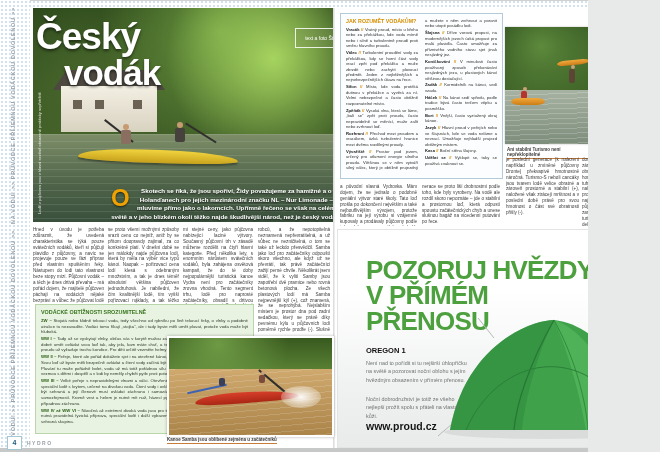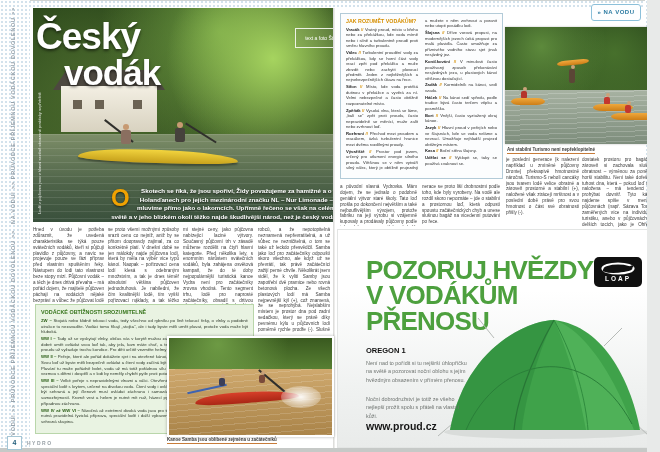--- a/index.html
+++ b/index.html
@@ -1,17 +1,17 @@
 <!DOCTYPE html>
 <html><head>
 <meta charset="utf-8">
 <style>
   html,body { margin:0; padding:0; background:#e8eae9; }
   #spread {
-    position:relative; width:647px; height:452px; overflow:hidden;
+    position:relative; width:588px; height:452px; overflow:hidden;
     background:#ffffff; font-family:"Liberation Sans", sans-serif;
     -webkit-font-smoothing:antialiased;
   }
   .abs { position:absolute; }
   .dots {
     background-color:#ffffff;
     background-image:radial-gradient(#d3e2ec 0.8px, transparent 0.9px);
     background-size:4px 4px;
   }
   
@@ -247,21 +247,21 @@
   <div class="caption" style="left:507px;top:147px;">Ani stabilní Turismo není nepřeklopitelné</div>
 
   <div class="col" style="left:340px;top:184px;width:77px;height:42px;">a původní slavná Vydrovka. Mám dojem, že se jednalo o podobně geniální výtvor staré školy. Tato loď prošla po dokončení největším a také nejbouřlivějším vývojem, protože fabriku na její výrobu si vzájemně kupovaly a prodávaly půjčovny podle toho, kdo zrovna potřeboval lodě. Velké množství cancáků druhé ge-</div>
   <div class="col" style="left:422px;top:184px;width:78px;height:42px;">nerace se proto liší drobnostmi podle toho, kde byly vyrobeny. Na vodě ale rozdíl skoro nepoznáte – jde o stabilní a prostornou loď, která odpustí spoustu začátečnických chyb a unese slušnou bagáž na vícedenní putování po řece.</div>
   <div class="col" style="left:506px;top:157px;width:73px;height:70px;">je poslední generace (k nalezení například u zmíněné půjčovny Dronte) překvapivě hmotnostně náročná. Turismo-S neboli cancáky jsou tvarem lodě velice obratné a zároveň prostorné a stabilní (+), naložené však ztrácejí mrštnost a v poslední době právě pro svou hmotnost o část své obratnosti přišly (-).</div>
   <div class="col" style="left:582px;top:157px;width:73px;height:70px;">dostatek prostoru pro bagáž a zároveň si zachovala slušnou obratnost – výměnou za poněkud horší stabilitu. Není také dořešena tuhost dna, která – pokud loď není naložena – má tendenci se prohýbat dovnitř. Tyto kánoe najdeme spíše v menších půjčovnách (např. Sázava Tours), zaměřených více na individuální turistiku, anebo v půjčovnách na delších tocích, jako je Ohře a Vltava, kde se předpokládá několikadenní splouvání s bagáží. Tady je vysoká prav-</div>
 
   <div class="abs ad">
     <div class="ad-h">
       <div>POZORUJ HVĚZDY</div>
-      <div>V VODÁKŮM</div>
+      <div>V PŘÍMÉM</div>
       <div>PŘENOSU</div>
     </div>
     <div class="loap">
       <svg width="36" height="13" viewBox="0 0 36 13">
         <ellipse cx="18" cy="6.5" rx="15.5" ry="5" fill="none" stroke="#ffffff" stroke-width="2.2"></ellipse>
         <path d="M3 8 Q18 13 33 4" stroke="#101010" stroke-width="2.4" fill="none"></path>
       </svg>
       <div class="loap-brand">LOAP</div>
     </div>
     <div class="tent">

